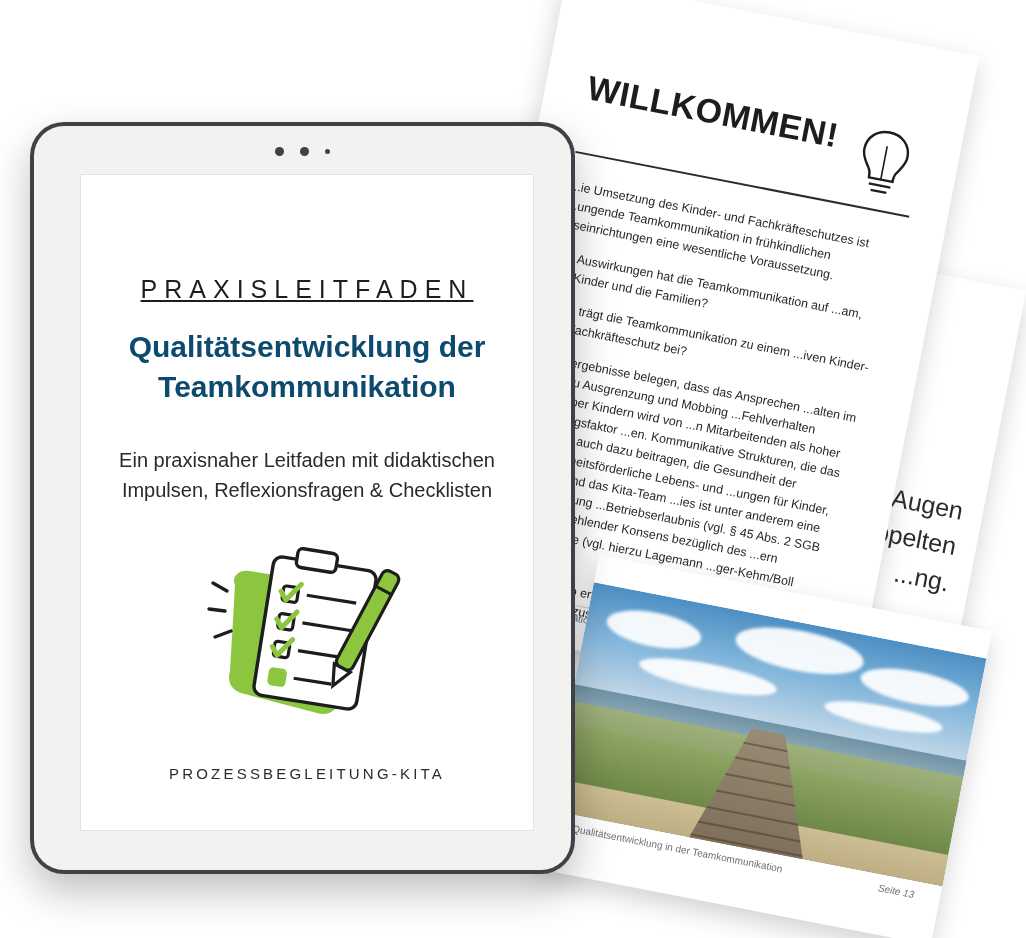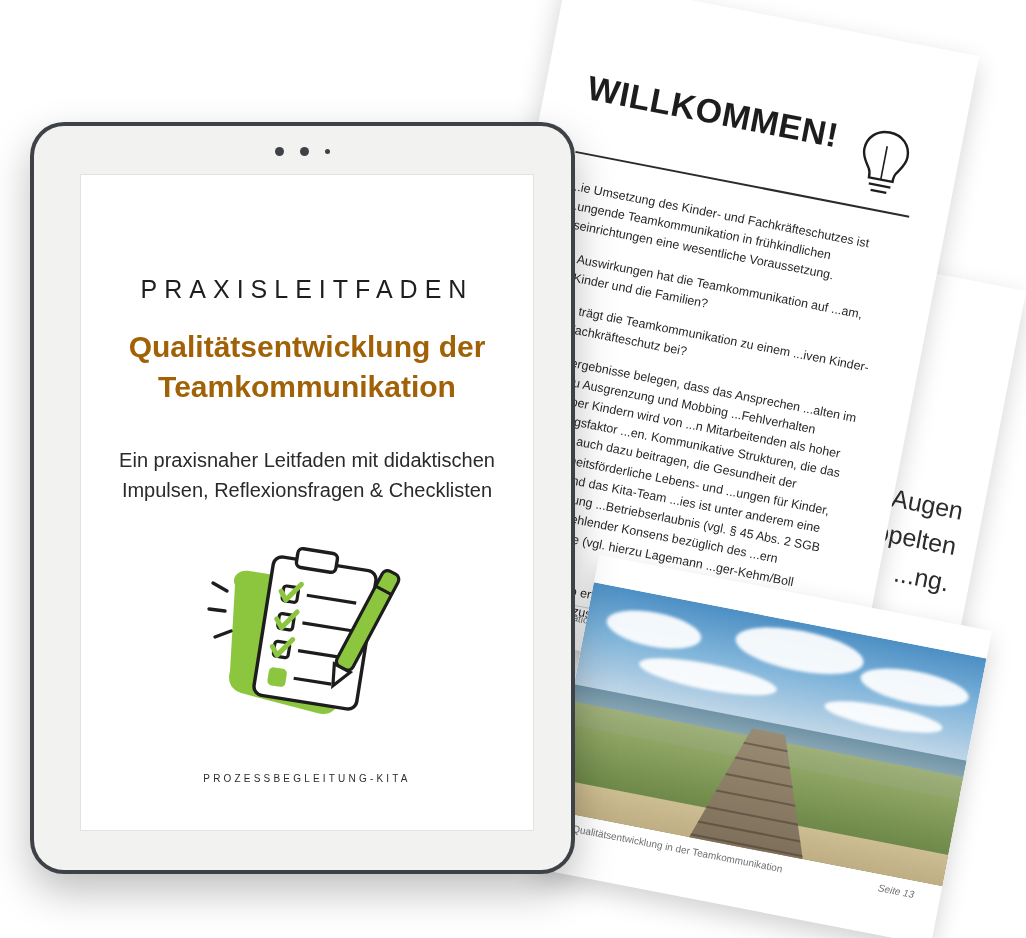--- a/index.html
+++ b/index.html
@@ -230,31 +230,32 @@
   .cover-kicker {
     position: absolute;
     top: 100px;
     left: 0;
     width: 100%;
     text-align: center;
     font-size: 25px;
     letter-spacing: 7px;
     color: #1e1e1e;
     font-family: "Liberation Sans", sans-serif;
+    text-decoration: underline;
   }
   .cover-title {
     position: absolute;
     top: 152px;
     left: 28px;
     width: 396px;
     text-align: center;
     font-size: 30px;
     font-weight: bold;
     line-height: 1.32;
-    color: #a16207;
+    color: #0c4a6e;
   }
   .cover-sub {
     position: absolute;
     top: 270px;
     left: 38px;
     width: 376px;
     text-align: center;
     font-size: 20px;
     line-height: 1.5;
     color: #2a2a2a;
@@ -265,21 +266,21 @@
     top: 350px;
     width: 230px;
     height: 210px;
   }
   .cover-brand {
     position: absolute;
     bottom: 42px;
     left: 0;
     width: 100%;
     text-align: center;
-    font-size: 10px;
+    font-size: 15px;
     letter-spacing: 3.2px;
     line-height: 1.85;
     color: #2b2b2b;
   }
 </style>
 </head>
 <body>
 
 <div class="stage">
 

